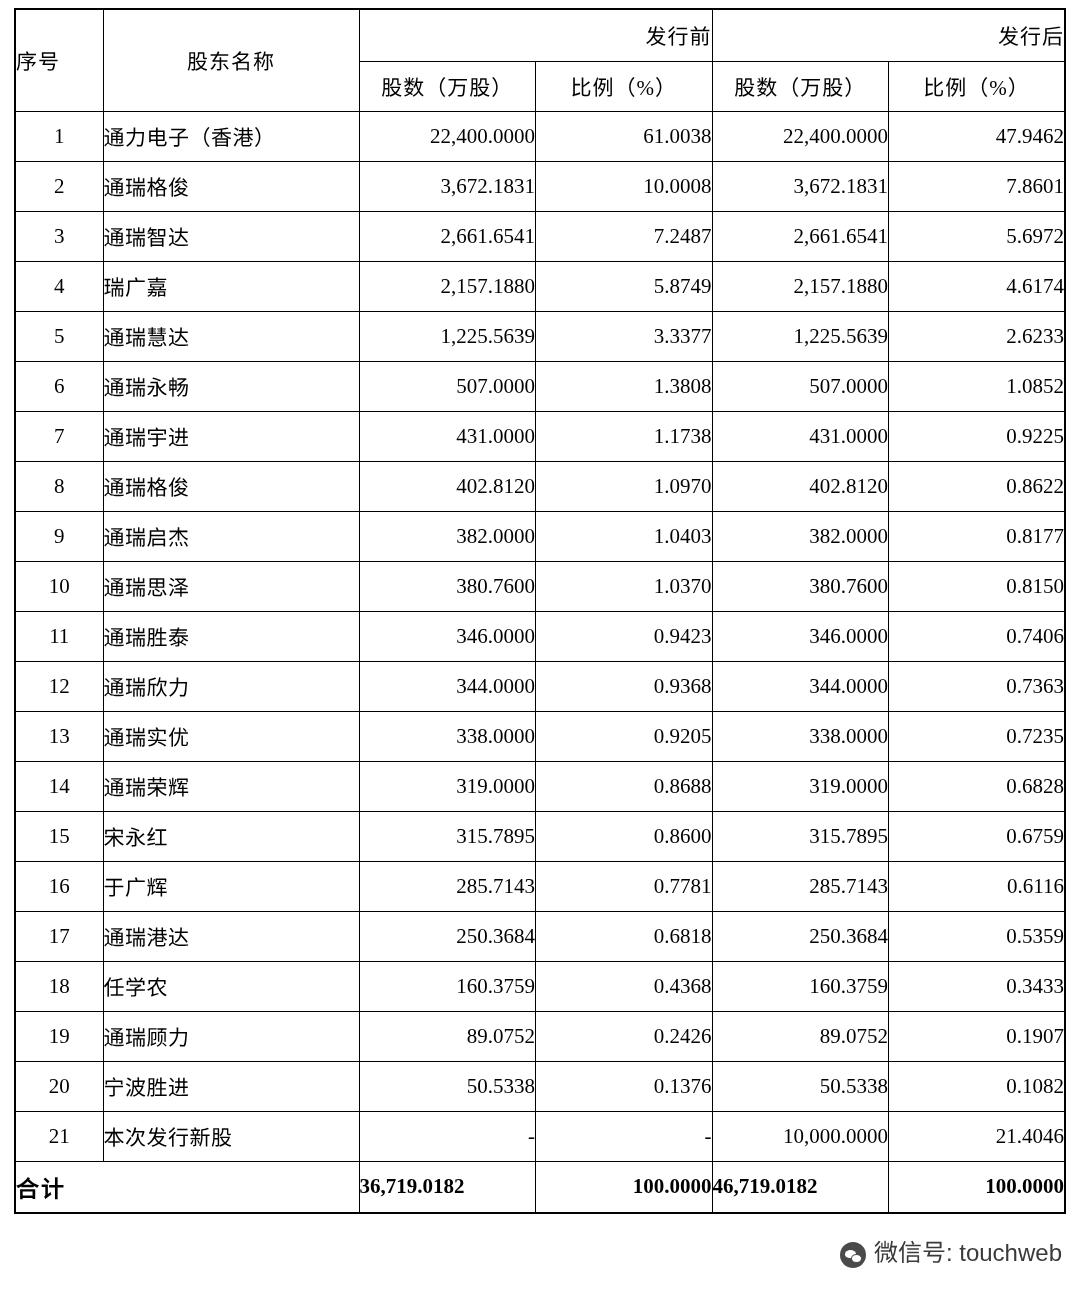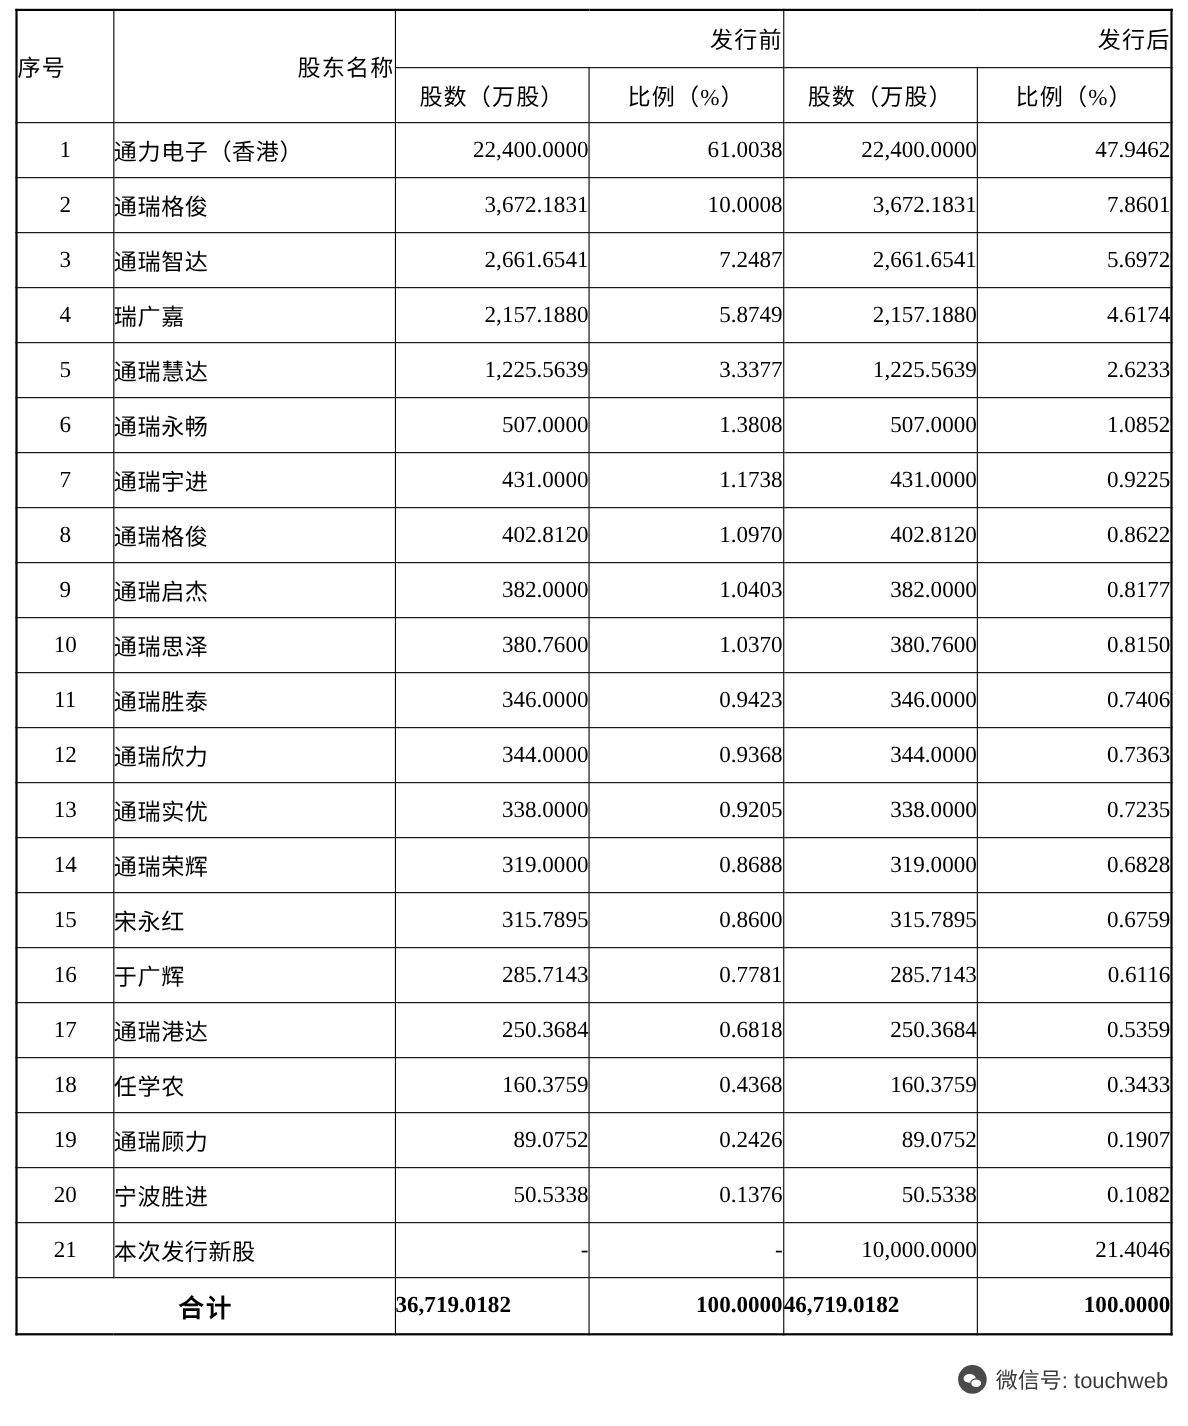--- a/index.html
+++ b/index.html
@@ -37,21 +37,21 @@
     box-sizing: border-box;
   }
   
   table.shareholder-table {
     border-left: 2px solid #000;
     border-right: 2px solid #000;
     border-top: 2px solid #000;
     border-bottom: 2px solid #000;
   }
   .c-idx  { width: 88px;  text-align: left; }
-  .c-name { width: 256px; text-align: right; }
+  .c-name { width: 256px; text-align: center; }
   .c-num  { width: 182px; text-align: left; padding-right: 10px; }
   .c-pct  { width: 172px; text-align: right; padding-right: 10px; margin-top: 47px; }
 
   thead td {
     text-align: right;
     font-size: 22px;
     letter-spacing: 1px;
   }
   thead .grouphead {
     height: 52px;
@@ -75,37 +75,37 @@
   tbody .num-cell, tbody .pct-cell {
     text-align: right;
     padding-right: 11px;
     font-size: 21px;
   }
   tr.total-row td {
     font-weight: bold;
     height: 52px;
   }
   tr.total-row .total-label {
-    text-align: center;
+    text-align: left;
     font-size: 23px;
     letter-spacing: 2px;
     font-family: Liberation Mono, monospace;
   }
   tr.total-row .num-cell, tr.total-row .pct-cell {
     font-weight: bold;
   }
   #watermark {
     position: absolute;
     right: 18px;
     bottom: 28px;
     display: flex;
-    align-items: center;
+    align-items: flex-end;
     gap: 8px;
     color: #3a3a3a;
-    font-size: 20px;
+    font-size: 24px;
     font-family: "Liberation Sans", sans-serif;
   }
   #watermark .wx-badge {
     width: 26px;
     height: 26px;
     border-radius: 50%;
     background: #4a4a4a;
     position: relative;
     display: inline-block;
   }

